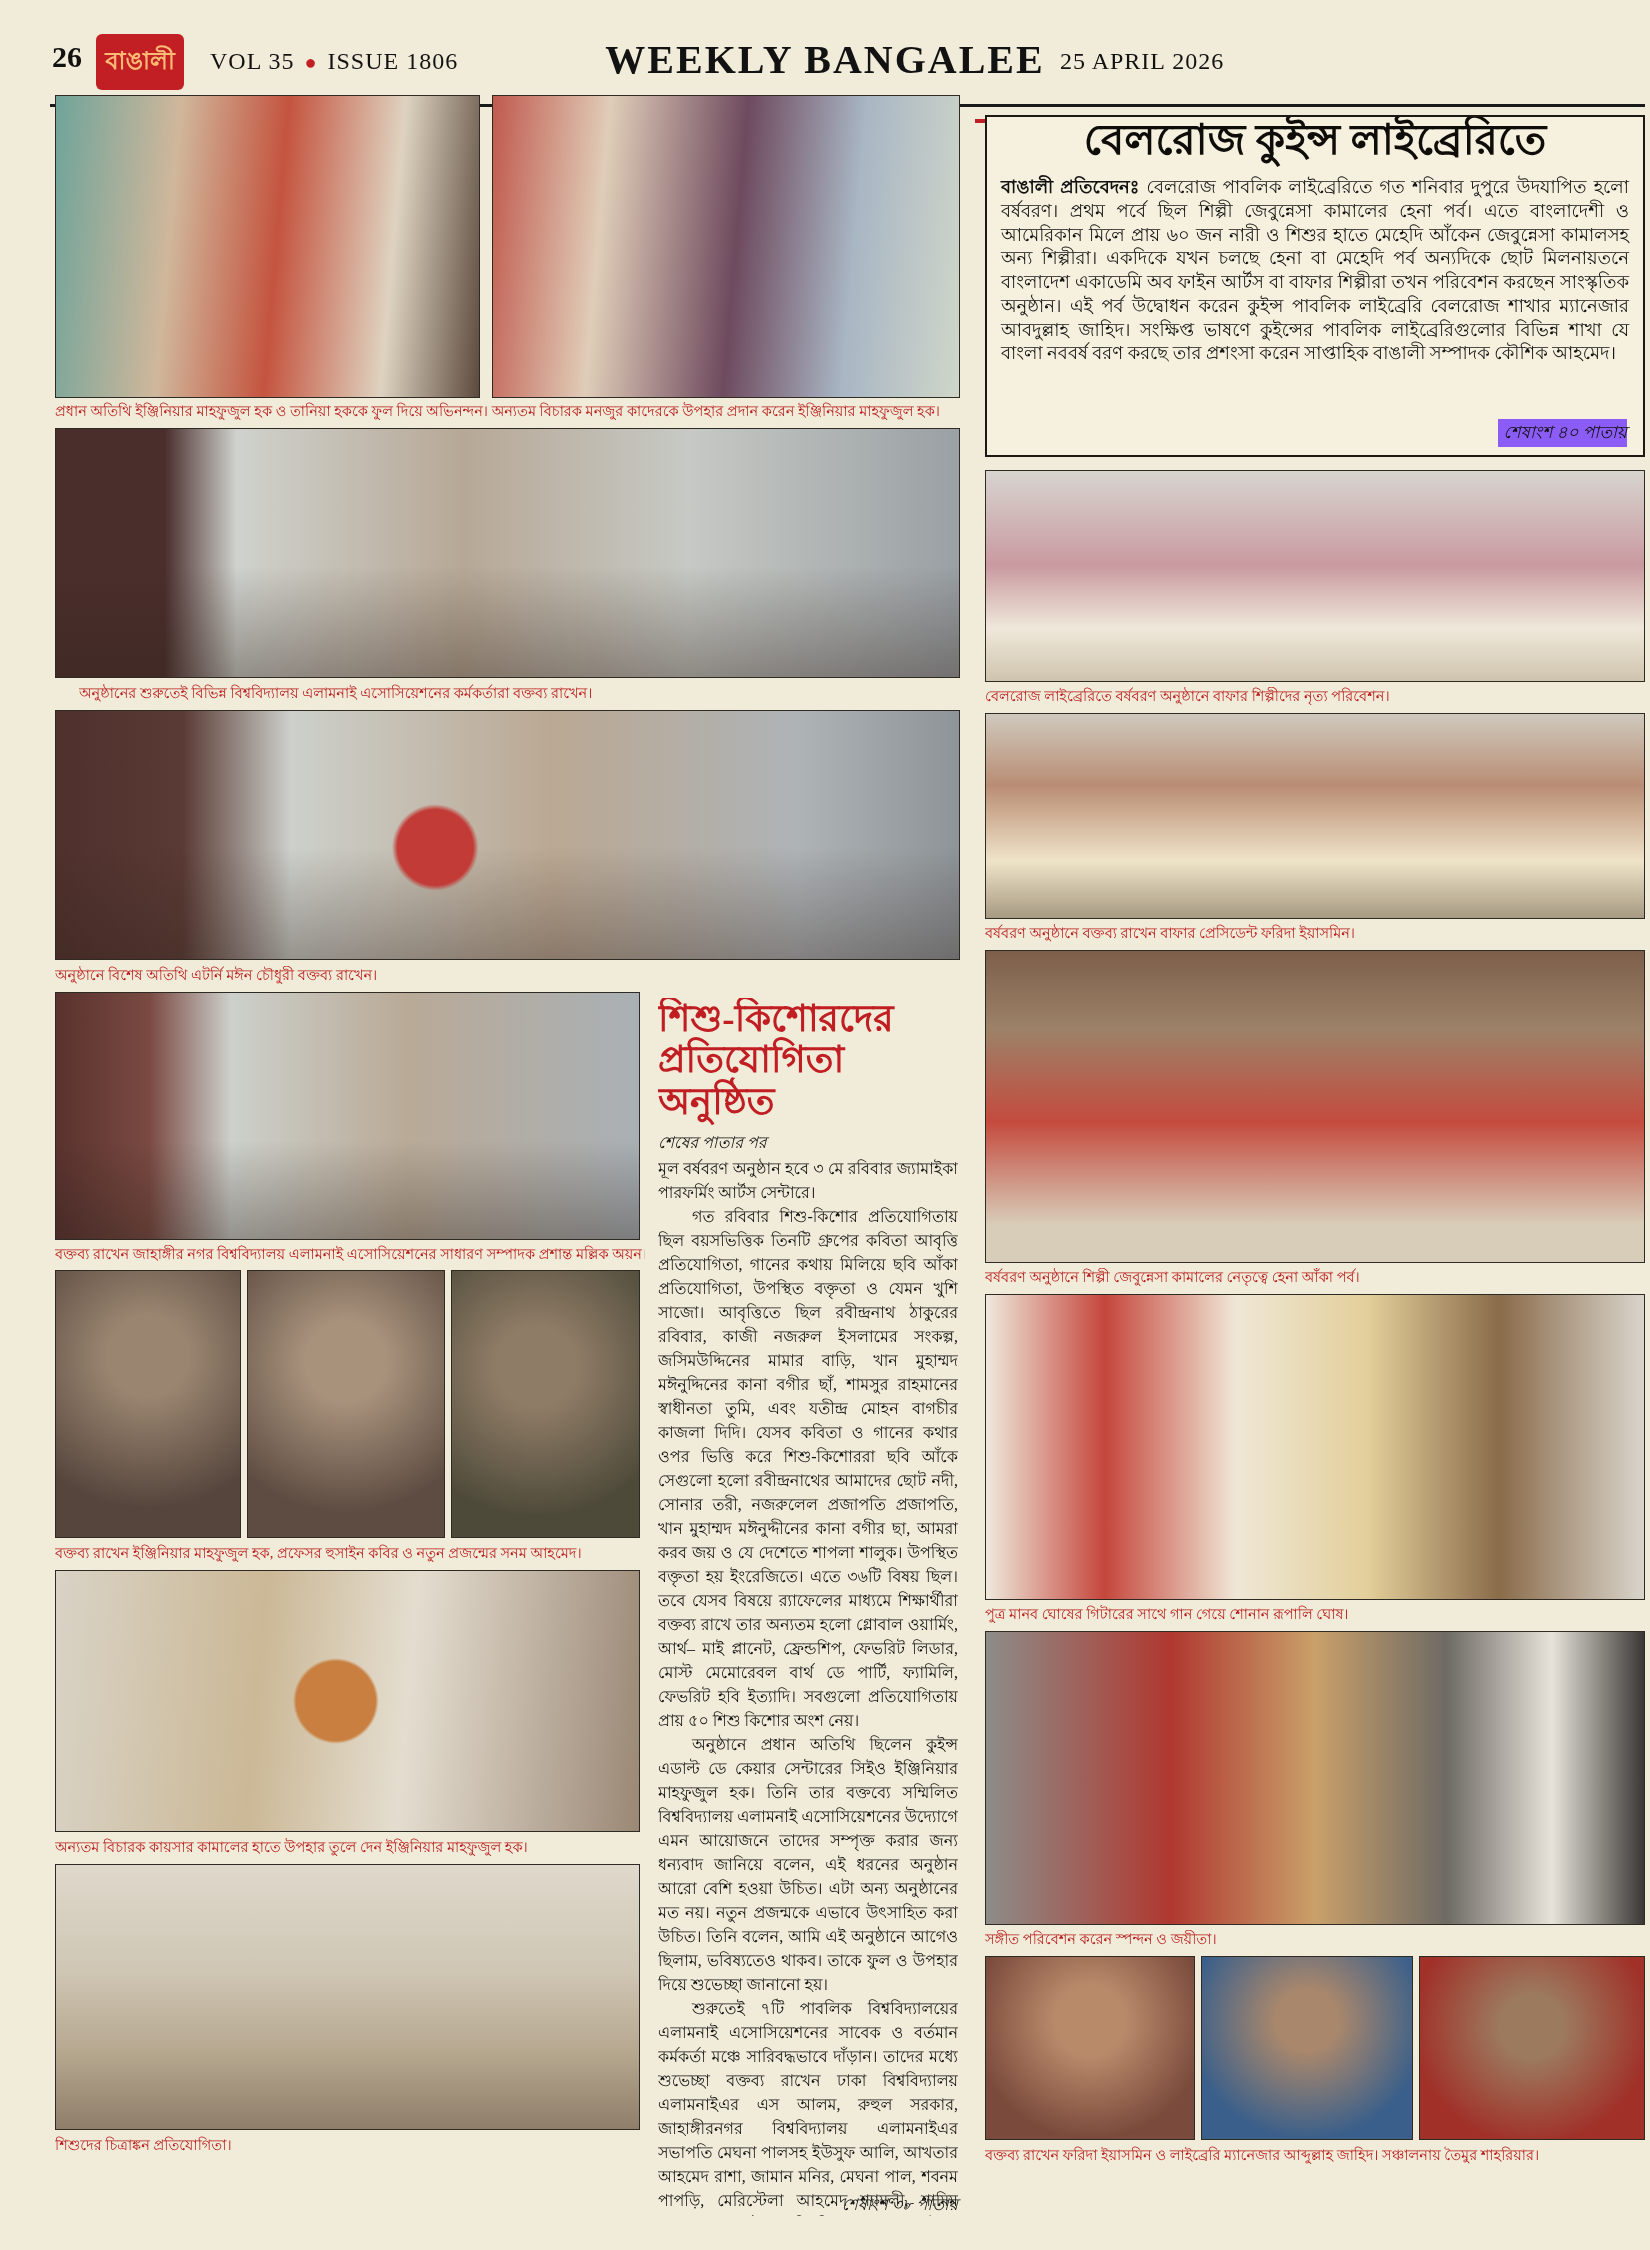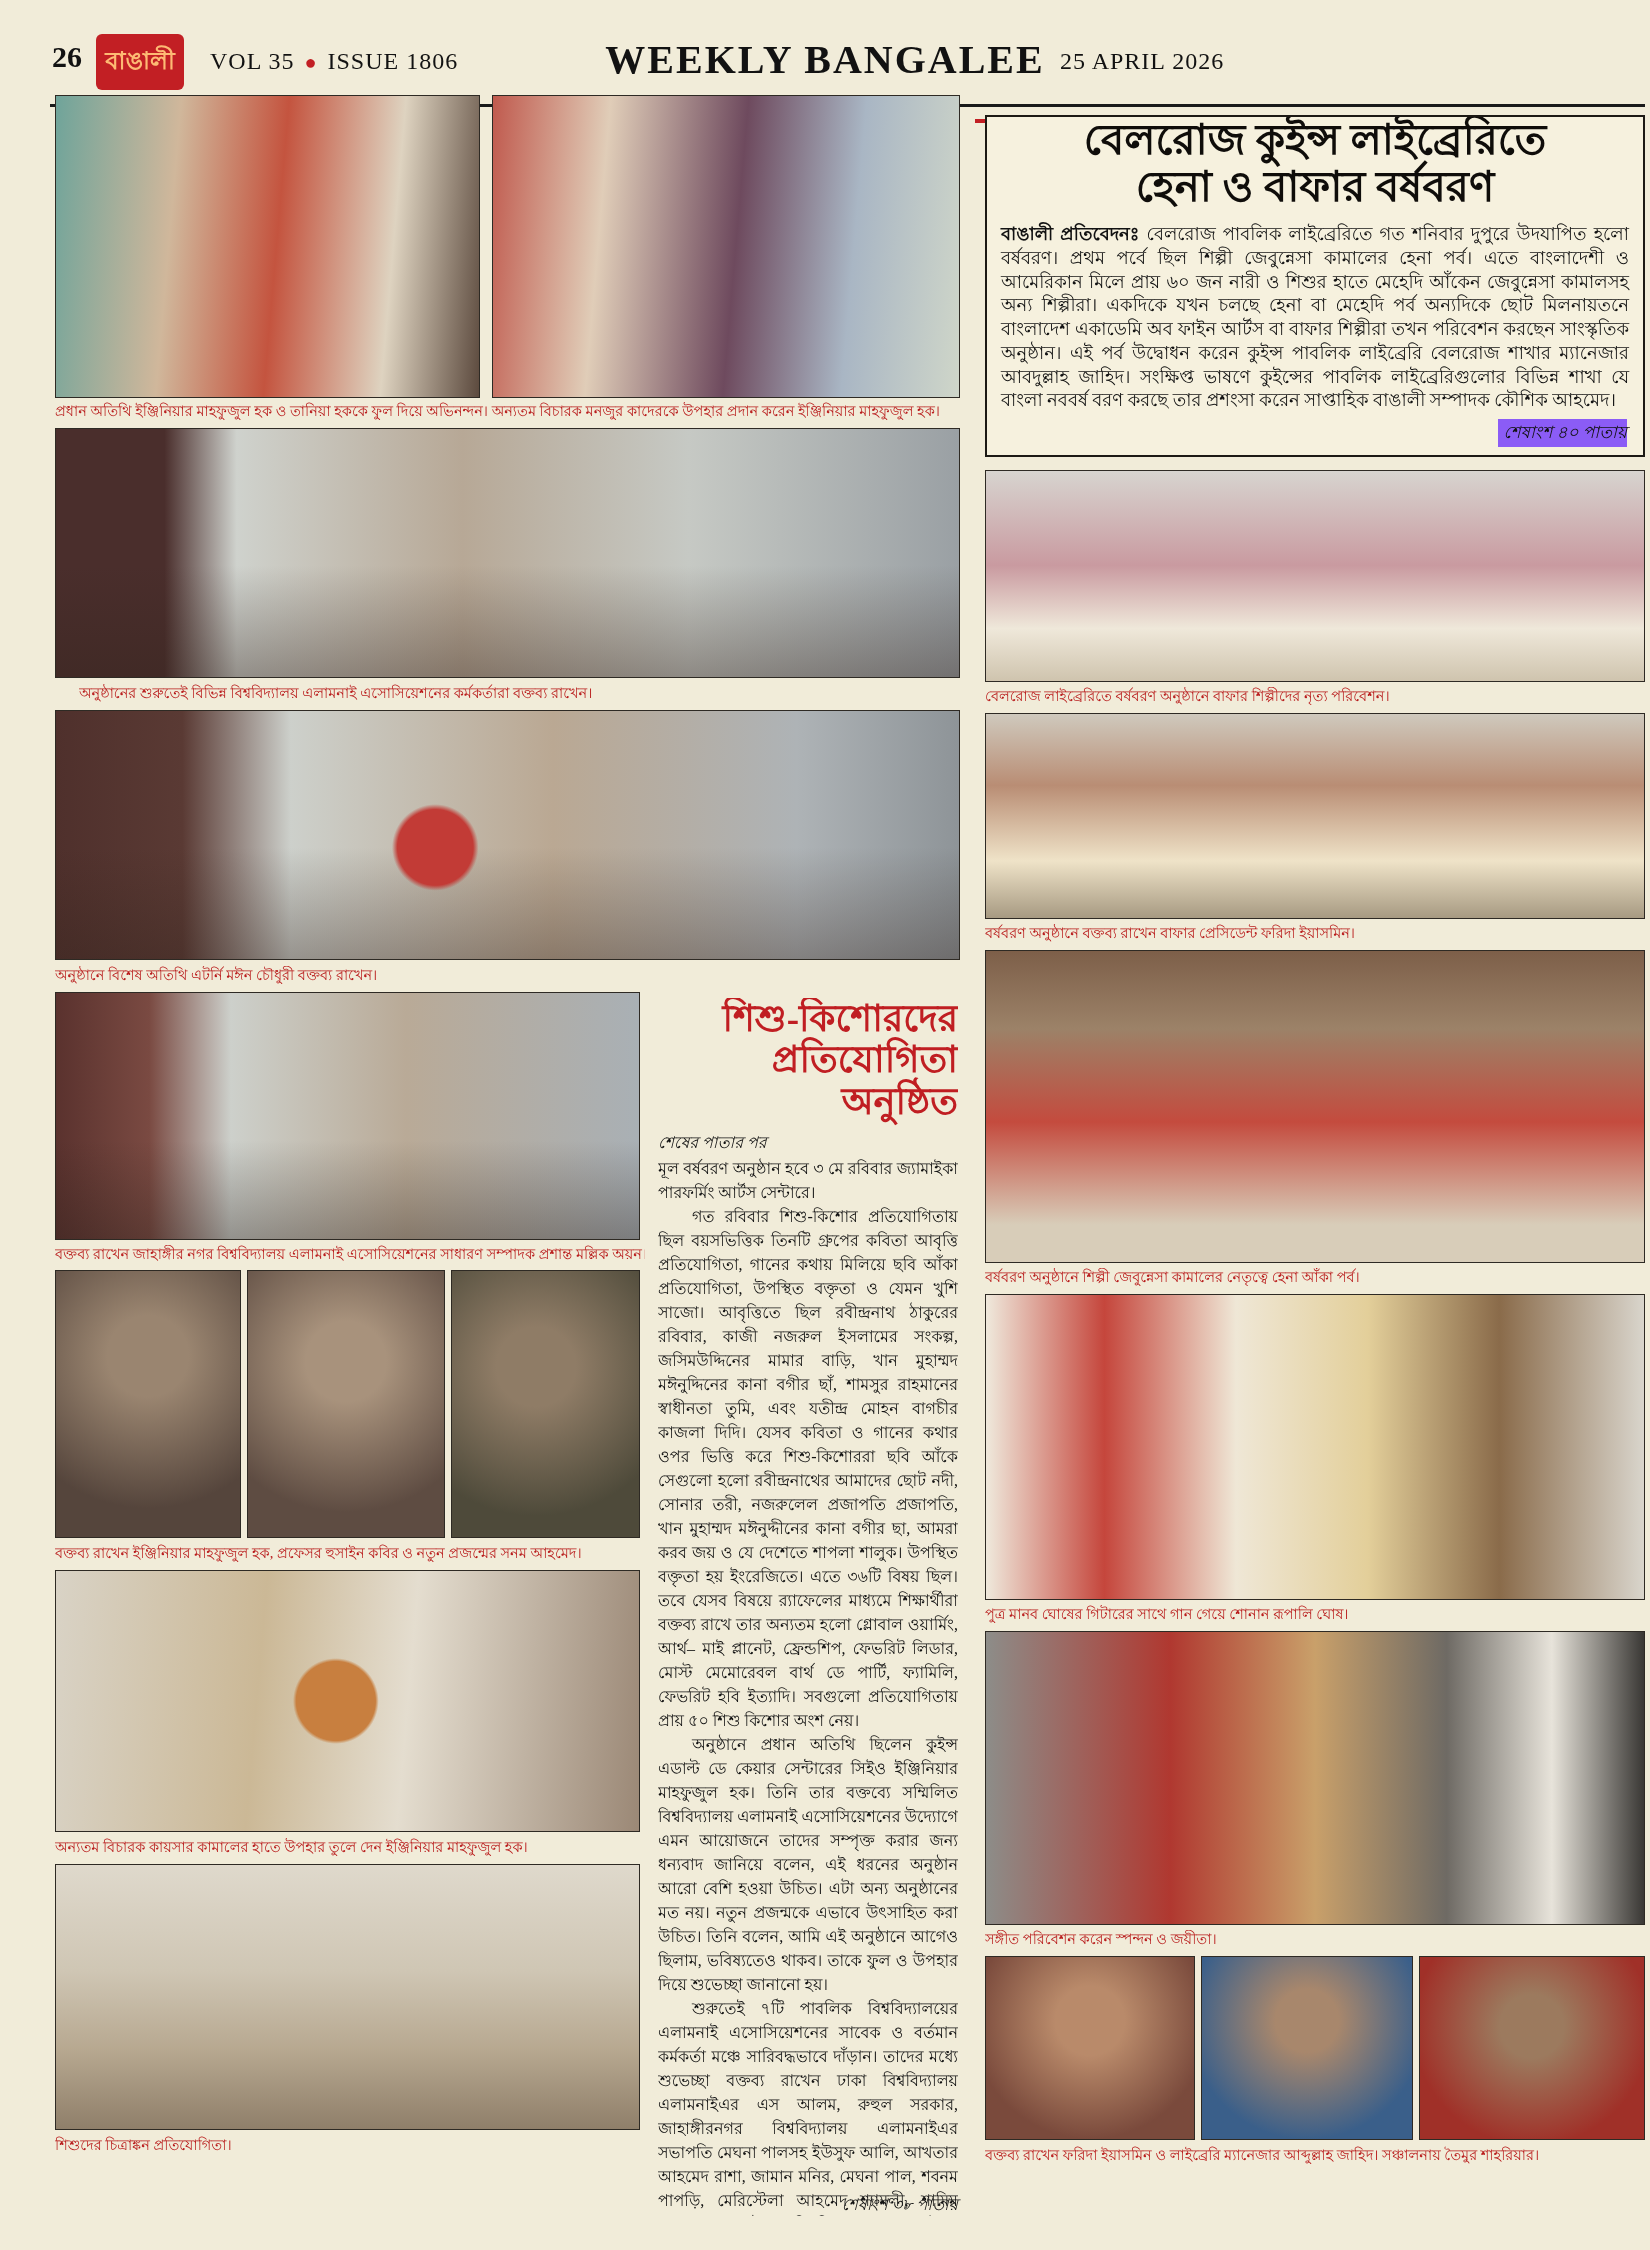--- a/index.html
+++ b/index.html
@@ -48,21 +48,21 @@
   
   .cap{position:absolute;font-size:14.5px;line-height:1.25;color:#b91c1c;
        white-space:nowrap;overflow:hidden;}
   .featurebox{left:985px;top:115px;width:660px;height:342px;background:#f6f1de;
        border:2px solid #1c1914;box-sizing:border-box;padding:0 14px;overflow:hidden;}
   .feature-hl{text-align:center;font-weight:bold;font-size:42px;line-height:1.12;color:#0f0d0a;}
   .feature-body{margin-top:12px;font-size:18px;line-height:1.32;text-align:justify;}
   .feature-lead{font-weight:bold;}
   .feature-cont{position:absolute;right:16px;bottom:8px;font-style:italic;font-size:17px;background:#8b5cf6;padding-left:6px;}
   .mid-col{left:658px;top:998px;width:300px;height:1218px;overflow:hidden;}
-  .mid-hl{color:#c01e22;font-weight:bold;text-align:right;font-size:37px;line-height:1.12;}
+  .mid-hl{color:#c01e22;font-weight:bold;text-align:left;font-size:37px;line-height:1.12;}
   .mid-from{font-style:italic;font-size:16px;margin-top:8px;}
   .mid-col p{margin:0;font-size:16px;line-height:24px;text-align:justify;text-indent:34px;}
   .mid-col p.first{text-indent:0;}
   .mid-cont{position:absolute;left:658px;top:2192px;width:300px;text-align:right;
        font-style:italic;font-size:16px;}
 </style>
 </head>
 <body>
 
 <div class="abs pagenum">26</div>
@@ -110,21 +110,20 @@
   <p class="first">মূল বর্ষবরণ অনুষ্ঠান হবে ৩ মে রবিবার জ্যামাইকা পারফর্মিং আর্টস সেন্টারে।</p>
   <p>গত রবিবার শিশু-কিশোর প্রতিযোগিতায় ছিল বয়সভিত্তিক তিনটি গ্রুপের কবিতা আবৃত্তি প্রতিযোগিতা, গানের কথায় মিলিয়ে ছবি আঁকা প্রতিযোগিতা, উপস্থিত বক্তৃতা ও যেমন খুশি সাজো। আবৃত্তিতে ছিল রবীন্দ্রনাথ ঠাকুরের রবিবার, কাজী নজরুল ইসলামের সংকল্প, জসিমউদ্দিনের মামার বাড়ি, খান মুহাম্মদ মঈনুদ্দিনের কানা বগীর ছাঁ, শামসুর রাহমানের স্বাধীনতা তুমি, এবং যতীন্দ্র মোহন বাগচীর কাজলা দিদি। যেসব কবিতা ও গানের কথার ওপর ভিত্তি করে শিশু-কিশোররা ছবি আঁকে সেগুলো হলো রবীন্দ্রনাথের আমাদের ছোট নদী, সোনার তরী, নজরুলেল প্রজাপতি প্রজাপতি, খান মুহাম্মদ মঈনুদ্দীনের কানা বগীর ছা, আমরা করব জয় ও যে দেশেতে শাপলা শালুক। উপস্থিত বক্তৃতা হয় ইংরেজিতে। এতে ৩৬টি বিষয় ছিল। তবে যেসব বিষয়ে র‍্যাফেলের মাধ্যমে শিক্ষার্থীরা বক্তব্য রাখে তার অন্যতম হলো গ্লোবাল ওয়ার্মিং, আর্থ– মাই প্লানেট, ফ্রেন্ডশিপ, ফেভরিট লিডার, মোস্ট মেমোরেবল বার্থ ডে পার্টি, ফ্যামিলি, ফেভরিট হবি ইত্যাদি। সবগুলো প্রতিযোগিতায় প্রায় ৫০ শিশু কিশোর অংশ নেয়।</p>
   <p>অনুষ্ঠানে প্রধান অতিথি ছিলেন কুইন্স এডাল্ট ডে কেয়ার সেন্টারের সিইও ইঞ্জিনিয়ার মাহফুজুল হক। তিনি তার বক্তব্যে সম্মিলিত বিশ্ববিদ্যালয় এলামনাই এসোসিয়েশনের উদ্যোগে এমন আয়োজনে তাদের সম্পৃক্ত করার জন্য ধন্যবাদ জানিয়ে বলেন, এই ধরনের অনুষ্ঠান আরো বেশি হওয়া উচিত। এটা অন্য অনুষ্ঠানের মত নয়। নতুন প্রজন্মকে এভাবে উৎসাহিত করা উচিত। তিনি বলেন, আমি এই অনুষ্ঠানে আগেও ছিলাম, ভবিষ্যতেও থাকব। তাকে ফুল ও উপহার দিয়ে শুভেচ্ছা জানানো হয়।</p>
   <p>শুরুতেই ৭টি পাবলিক বিশ্ববিদ্যালয়ের এলামনাই এসোসিয়েশনের সাবেক ও বর্তমান কর্মকর্তা মঞ্চে সারিবদ্ধভাবে দাঁড়ান। তাদের মধ্যে শুভেচ্ছা বক্তব্য রাখেন ঢাকা বিশ্ববিদ্যালয় এলামনাইএর এস আলম, রুহুল সরকার, জাহাঙ্গীরনগর বিশ্ববিদ্যালয় এলামনাইএর সভাপতি মেঘনা পালসহ ইউসুফ আলি, আখতার আহমেদ রাশা, জামান মনির, মেঘনা পাল, শবনম পাপড়ি, মেরিস্টেলা আহমেদ শ্যামলী, শামিম আরা বেগম, চট্টগ্রাম বিশ্ববিদ্যালয় এলামনাইএর সাবিনা শারমিন, মীর রাসেল প্রমুখ। এই পর্বটি সঞ্চালনা করেন জাহাঙ্গীরনগর বিশ্ববিদ্যালয় এলামনাইএর সাধারণ সম্পাদক প্রশান্ত মল্লিক অয়ন।</p>
 </div>
 <div class="abs mid-cont">শেষাংশ ৩৮ পাতায়</div>
 
 <div class="abs featurebox">
   <div class="feature-hl">
     <div>বেলরোজ কুইন্স লাইব্রেরিতে</div>
-    <div>হেনা ও বাফার বর্ষবরণ</div>
   </div>
   <div class="feature-body">
     <span class="feature-lead">বাঙালী প্রতিবেদনঃ</span>
     <span>বেলরোজ পাবলিক লাইব্রেরিতে গত শনিবার দুপুরে উদযাপিত হলো বর্ষবরণ। প্রথম পর্বে ছিল শিল্পী জেবুন্নেসা কামালের হেনা পর্ব। এতে বাংলাদেশী ও আমেরিকান মিলে প্রায় ৬০ জন নারী ও শিশুর হাতে মেহেদি আঁকেন জেবুন্নেসা কামালসহ অন্য শিল্পীরা। একদিকে যখন চলছে হেনা বা মেহেদি পর্ব অন্যদিকে ছোট মিলনায়তনে বাংলাদেশ একাডেমি অব ফাইন আর্টস বা বাফার শিল্পীরা তখন পরিবেশন করছেন সাংস্কৃতিক অনুষ্ঠান। এই পর্ব উদ্বোধন করেন কুইন্স পাবলিক লাইব্রেরি বেলরোজ শাখার ম্যানেজার আবদুল্লাহ জাহিদ। সংক্ষিপ্ত ভাষণে কুইন্সের পাবলিক লাইব্রেরিগুলোর বিভিন্ন শাখা যে বাংলা নববর্ষ বরণ করছে তার প্রশংসা করেন সাপ্তাহিক বাঙালী সম্পাদক কৌশিক আহমেদ।</span>
   </div>
   <div class="feature-cont">শেষাংশ ৪০ পাতায়</div>
 </div>
 
 <div class="ph r1" style="left:985px;top:470px;width:660px;height:212px;"></div>
 <div class="cap" style="left:985px;top:687px;width:660px;">বেলরোজ লাইব্রেরিতে বর্ষবরণ অনুষ্ঠানে বাফার শিল্পীদের নৃত্য পরিবেশন।</div>

